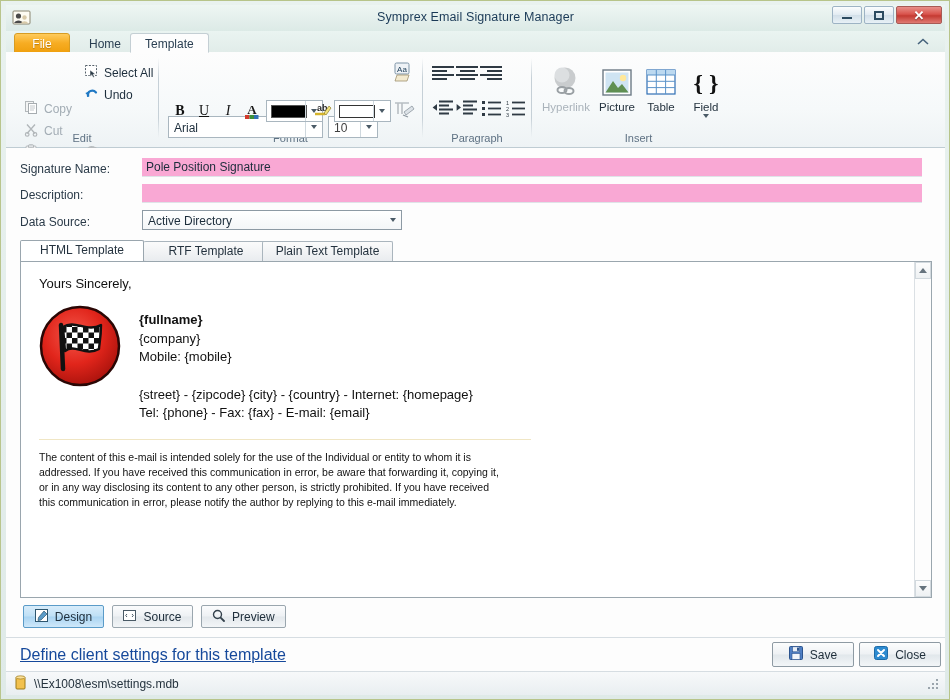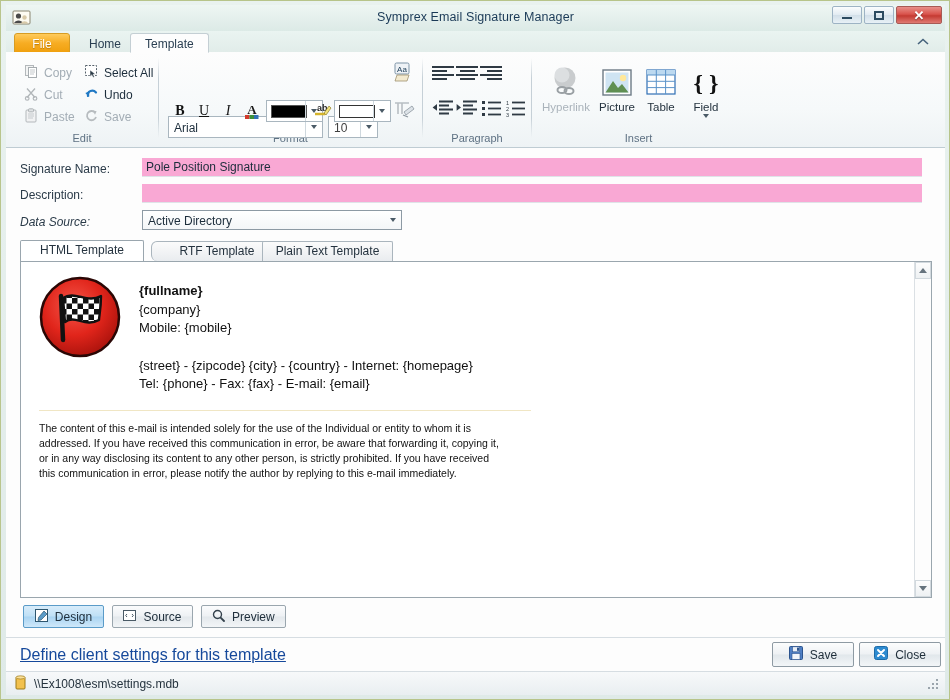--- a/index.html
+++ b/index.html
@@ -107,21 +107,21 @@
   .rgroup .glabel {
     position: absolute; bottom: 4px; width: 100%; text-align: center;
     font-size: 11px; color: #5e7183;
   }
   .gsep { position: absolute; top: 6px; width: 1px; height: 80px;
           background: linear-gradient(to bottom, rgba(190,200,208,0), #c6d0d7 25%, #c6d0d7 75%, rgba(190,200,208,0)); }
 
   
   .ed-item { position: absolute; display: flex; align-items: center; gap: 5px;
              font-size: 12px; cursor: default; }
-  .ed-item.disabled { color: #a3adb5; }
+  .ed-item.disabled { color: #a3adb5; margin-top: 36px; }
   .ed-item.enabled { color: #1c2d3b; cursor: pointer; }
 
   
   .ico { display: inline-block; position: relative; }
 
   
   .font-name {
     position: absolute; left: 162px; top: 64px; width: 155px; height: 22px;
     border: 1px solid #a9b6bf; background: #fff;
     font-size: 12px; color: #1c2d3b; padding: 2px 20px 0 5px; line-height: 18px;
@@ -543,37 +543,38 @@
     </div>
   </div>
 
   <div class="form">
     <div class="flabel" style="left:14px;top:14px;">Signature Name:</div>
     <input class="finput" style="left: 136px; top: 10px; width: 780px;" value="Pole Position Signature">
 
     <div class="flabel" style="left:14px;top:40px;">Description:</div>
     <input class="finput" style="left: 136px; top: 36px; width: 780px;" value="">
 
-    <div class="flabel" style="left:14px;top:67px;font-style:italic;">Data Source:</div>
+    <div class="flabel" style="left:14px;top:67px;">Data Source:</div>
     <div class="fselect" style="left:136px;top:62px;width:260px;">
       <span>Active Directory</span>
       <span class="combo-arrow" style="border-left:none;">
             <i class="caret-dn"></i>
           </span>
     </div>
   </div>
 
   <div class="ttabs">
     <div class="ttab active" style="left:0;width:124px;top:-1px;">HTML Template</div>
-    <div class="ttab" style="left:131px;width:132px;border-radius:6px;">RTF Template</div>
+    <div class="ttab" style="left:120px;width:132px;border-radius:6px;">RTF Template</div>
     <div class="ttab" style="left:242px;width:131px;">Plain Text Template</div>
   </div>
 
   <div class="editor-frame">
     <div class="editor-body">
+      <p class="sig-salutation">Yours Sincerely,</p>
 
       <div class="sig-row">
         <div class="logo">
           <svg width="82" height="82" viewBox="0 0 82 82">
             <defs>
               <radialGradient id="redg" cx="42%" cy="36%" r="68%">
                 <stop offset="0%" stop-color="#f4574a"></stop>
                 <stop offset="55%" stop-color="#e1251b"></stop>
                 <stop offset="100%" stop-color="#a8120c"></stop>
               </radialGradient>

